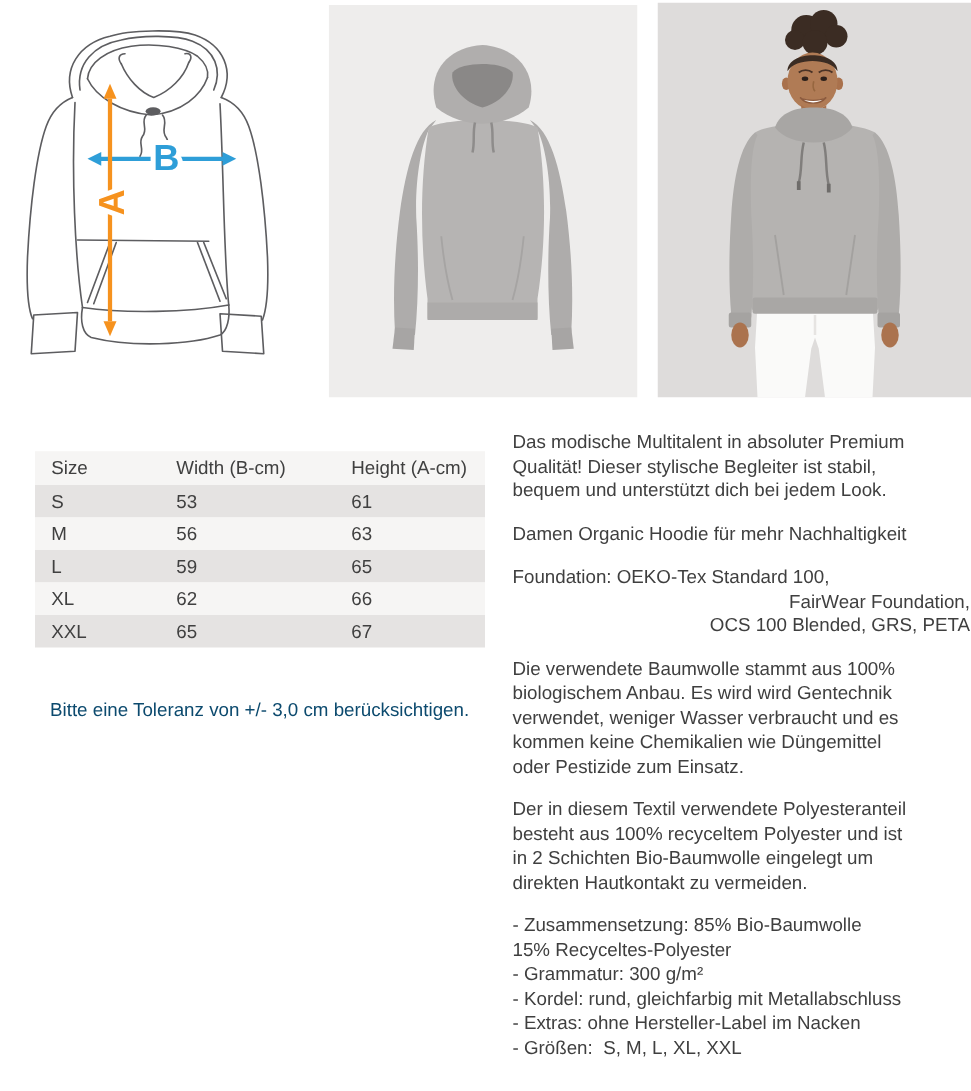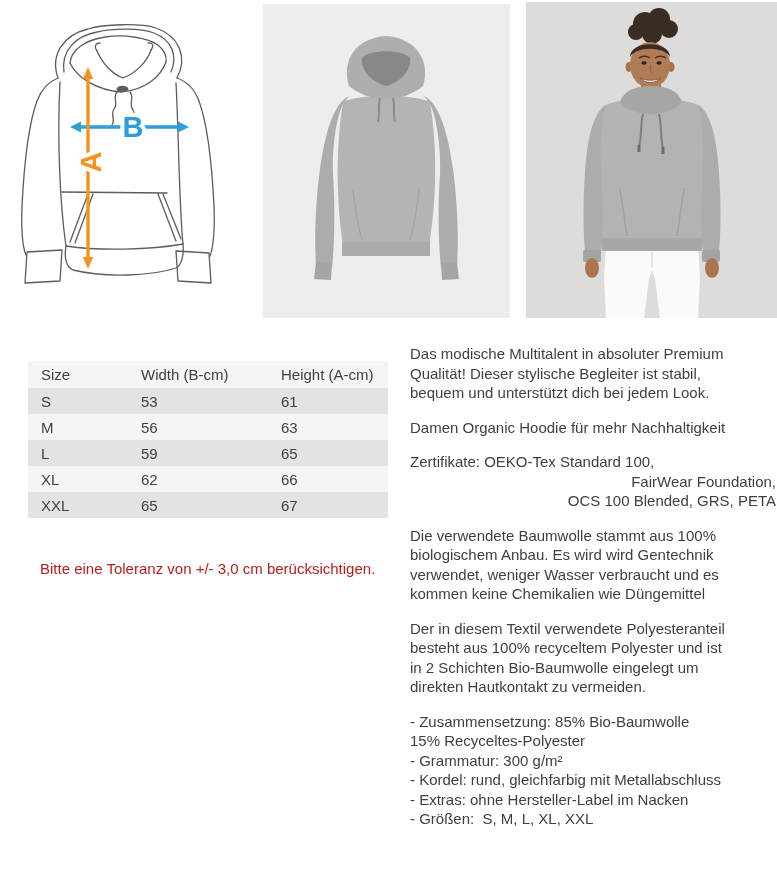--- a/index.html
+++ b/index.html
@@ -21,21 +21,21 @@
   .size-table col.c2{width:140px;}
   .size-table col.c3{width:120px;}
   .size-table th,.size-table td{
     font-weight:normal;text-align:left;padding:0 0 0 13px;height:26px;
   }
   .size-table thead tr{background:#f6f5f4;height:27px;}
   .size-table tr.band{background:#e5e3e2;}
   .size-table tr.light{background:#f6f5f4;}
   
   .tolerance{
-    position:absolute;left:40px;top:560px;font-size:15px;color:#b91c1c;
+    position:absolute;left:40px;top:560px;font-size:15px;color:#0c4a6e;
   }
   
   .desc{
     position:absolute;left:410px;top:344px;width:366px;
     font-size:15px;line-height:19.5px;color:#3f3f3f;
   }
   .desc .para{margin:0 0 15px 0;}
   .desc .line{white-space:pre-wrap;}
   .indent-cert{margin-left:79px;text-align:right;}
   .indent-spec{}
@@ -201,29 +201,30 @@
   <div class="desc">
     <div class="para">
       <div class="line">Das modische Multitalent in absoluter Premium</div>
       <div class="line">Qualität! Dieser stylische Begleiter ist stabil,</div>
       <div class="line">bequem und unterstützt dich bei jedem Look.</div>
     </div>
     <div class="para">
       <div class="line">Damen Organic Hoodie für mehr Nachhaltigkeit</div>
     </div>
     <div class="para">
-      <div class="line">Zertifikate: OEKO-Tex Standard 100,</div>
+      <div class="line">Foundation: OEKO-Tex Standard 100,</div>
       <div class="line indent-cert">FairWear Foundation,</div>
       <div class="line indent-cert">OCS 100 Blended, GRS, PETA</div>
     </div>
     <div class="para">
       <div class="line">Die verwendete Baumwolle stammt aus 100%</div>
       <div class="line">biologischem Anbau. Es wird wird Gentechnik</div>
       <div class="line">verwendet, weniger Wasser verbraucht und es</div>
       <div class="line">kommen keine Chemikalien wie Düngemittel</div>
+      <div class="line">oder Pestizide zum Einsatz.</div>
     </div>
     <div class="para">
       <div class="line">Der in diesem Textil verwendete Polyesteranteil</div>
       <div class="line">besteht aus 100% recyceltem Polyester und ist</div>
       <div class="line">in 2 Schichten Bio-Baumwolle eingelegt um</div>
       <div class="line">direkten Hautkontakt zu vermeiden.</div>
     </div>
     <div class="para">
       <div class="line">- Zusammensetzung: 85% Bio-Baumwolle</div>
       <div class="line indent-spec">15% Recyceltes-Polyester</div>

